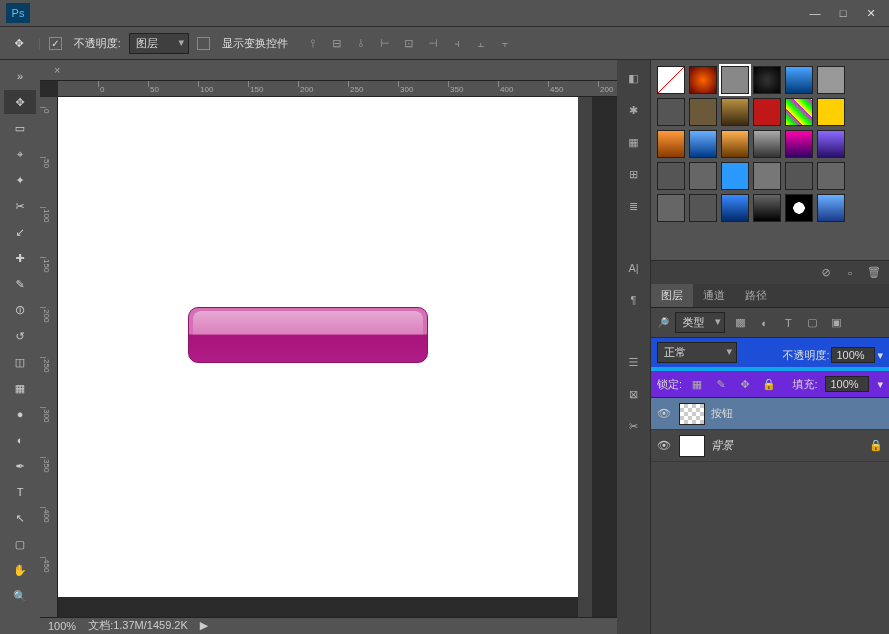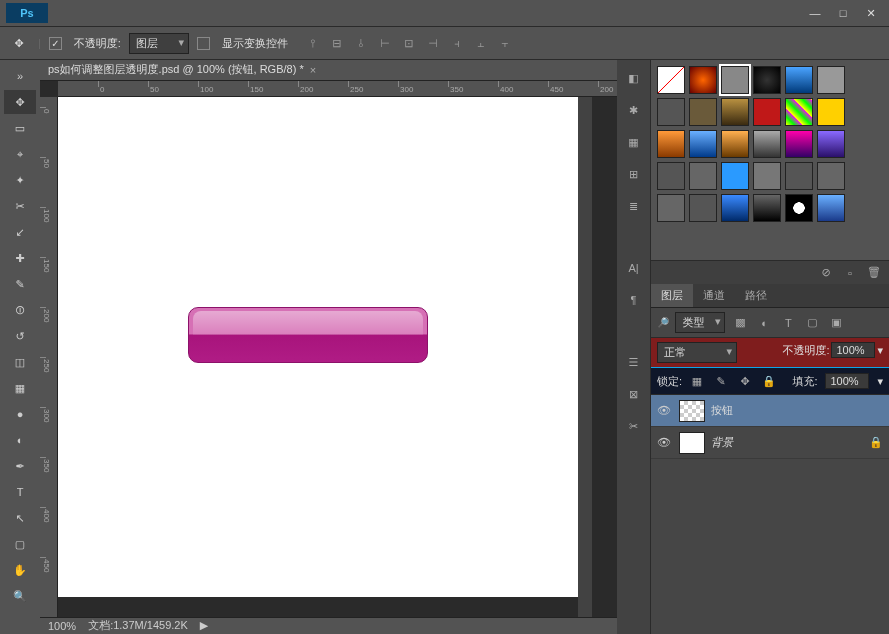--- a/index.html
+++ b/index.html
@@ -1,18 +1,18 @@
 <!DOCTYPE html>
 <html><head>
 <meta charset="utf-8">
 <style>
 *{margin:0;padding:0;box-sizing:border-box;font-family:"Microsoft YaHei",Arial,sans-serif;font-size:11px;user-select:none}
 body{background:#535353;width:889px;height:634px;overflow:hidden;color:#ddd}
 .titlebar{height:26px;background:#535353;display:flex;align-items:center;padding:0 6px}
-.ps-logo{width:42px;height:20px;background:#0a3d62;color:#4fc3f7;display:flex;align-items:center;justify-content:center;font-weight:bold;margin-right:4px;font-size:11px}
+.ps-logo{width:24px;height:20px;background:#0a3d62;color:#4fc3f7;display:flex;align-items:center;justify-content:center;font-weight:normal;margin-right:4px;font-size:11px}
 .menubar{display:flex;gap:4px;flex:1}
 .menu-item{padding:2px 4px;color:#ddd;cursor:default}
 .win-controls{display:flex;gap:4px;margin-left:auto}
 .win-btn{width:24px;height:18px;display:flex;align-items:center;justify-content:center;color:#ddd}
 .options-bar{height:34px;background:#535353;border-top:1px solid #2a2a2a;border-bottom:1px solid #2a2a2a;display:flex;align-items:center;padding:0 8px;gap:8px}
 .move-icon{width:22px;height:22px;display:flex;align-items:center;justify-content:center}
 .checkbox{width:13px;height:13px;border:1px solid #888;display:inline-flex;align-items:center;justify-content:center;margin-right:4px}
 .checkbox.checked::after{content:"✓";font-size:10px;color:#ddd}
 .dropdown{background:#3f3f3f;border:1px solid #222;padding:2px 18px 2px 6px;position:relative;min-width:60px}
 .dropdown::after{content:"▾";position:absolute;right:4px;color:#aaa}
@@ -40,22 +40,22 @@
 .panels-col{flex:1;display:flex;flex-direction:column}
 .panel-tabs{height:24px;background:#3a3a3a;display:flex;border-bottom:1px solid #222}
 .ptab{padding:4px 10px;color:#aaa}
 .ptab.active{background:#535353;color:#ddd}
 .styles-panel{background:#535353;padding:6px;height:200px}
 .swatch-grid{display:grid;grid-template-columns:repeat(6,28px);gap:4px}
 .swatch{width:28px;height:28px;border:1px solid #222}
 .sw-footer{height:24px;display:flex;justify-content:flex-end;align-items:center;gap:6px;padding:0 6px;border-top:1px solid #2a2a2a;background:#3f3f3f}
 .layers-panel{flex:1;background:#464646;display:flex;flex-direction:column}
 .layers-opts{padding:4px 6px;display:flex;align-items:center;gap:6px;background:#464646;border-bottom:1px solid #2a2a2a}
-.layers-row2{padding:4px 6px;display:flex;align-items:flex-start;gap:6px;background:#7f1d1d;border-bottom:1px solid #0ea5e9;justify-content:space-between}
-.layers-row3{padding:4px 6px;display:flex;align-items:center;gap:6px;background:#0f172a;border-bottom:1px solid #2a2a2a}
+.layers-row2{padding:4px 6px;display:flex;align-items:flex-end;gap:6px;background:#1d4ed8;border-bottom:4px solid #0ea5e9;justify-content:space-between}
+.layers-row3{padding:4px 6px;display:flex;align-items:center;gap:6px;background:#6d28d9;border-bottom:1px solid #2a2a2a}
 .layer-list{flex:1;background:#464646}
 .layer-item{height:32px;display:flex;align-items:center;padding:0 6px;gap:6px;border-bottom:1px solid #3a3a3a}
 .layer-item.selected{background:#5a7aa0}
 .eye{width:16px;color:#ccc}
 .thumb{width:26px;height:22px;background:#fff;border:1px solid #222}
 .thumb.checker{background:repeating-conic-gradient(#ccc 0 25%,#fff 0 50%) 0 0/8px 8px}
 .lock-ic{margin-left:auto;color:#999}
 .tick{position:absolute;top:0;width:1px;height:6px;background:#888}
 .tick-lbl{position:absolute;top:4px;font-size:8px;color:#aaa}
 .tickv{position:absolute;left:0;height:1px;width:6px;background:#888}
@@ -115,21 +115,20 @@
     <div class="tool-btn">✒</div>
     <div class="tool-btn">T</div>
     <div class="tool-btn">↖</div>
     <div class="tool-btn">▢</div>
     <div class="tool-btn">✋</div>
     <div class="tool-btn">🔍</div>
   </div>
 
   <div class="doc-area">
     <div class="doc-tab">
-      <span class="tab-label">ps如何调整图层透明度.psd @ 100% (按钮, RGB/8) *</span>
       <span class="tab-close">×</span>
     </div>
     <div class="ruler-h" id="rulerH">
         <div class="tick" style="left: 40px;"></div>
         <div class="tick-lbl" style="left: 42px;">0</div>
         <div class="tick" style="left: 90px;"></div>
         <div class="tick-lbl" style="left: 92px;">50</div>
         <div class="tick" style="left: 140px;"></div>
         <div class="tick-lbl" style="left: 142px;">100</div>
         <div class="tick" style="left: 190px;"></div>

